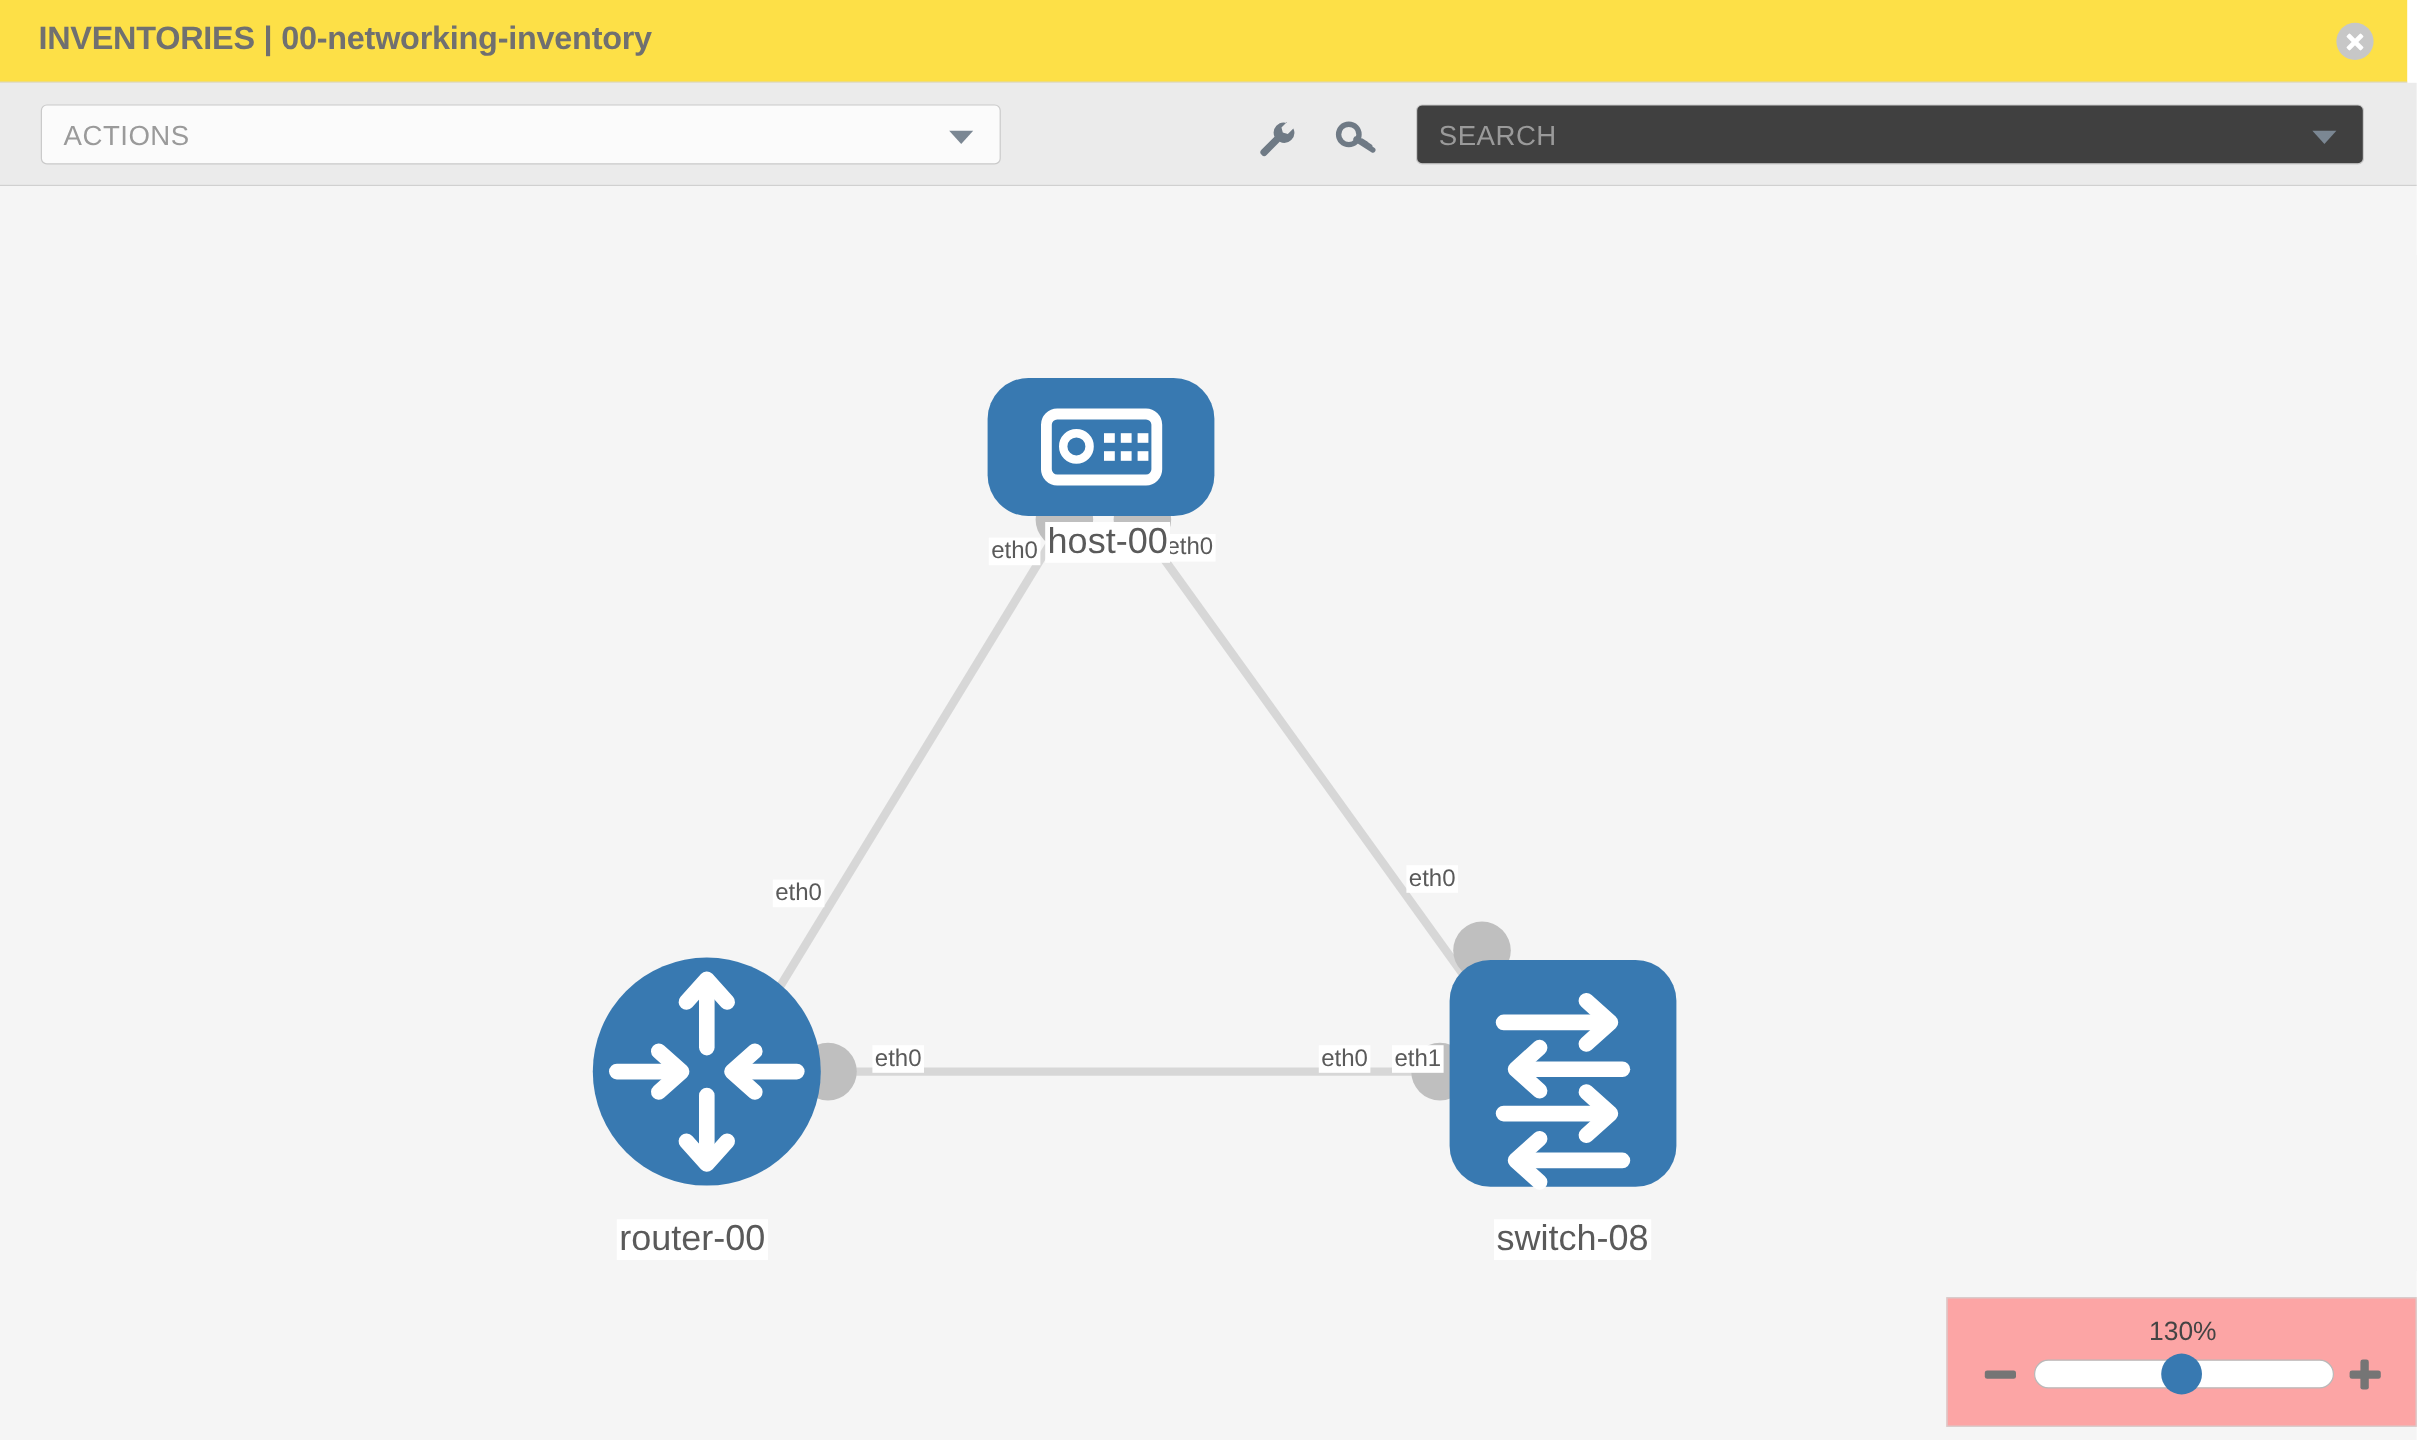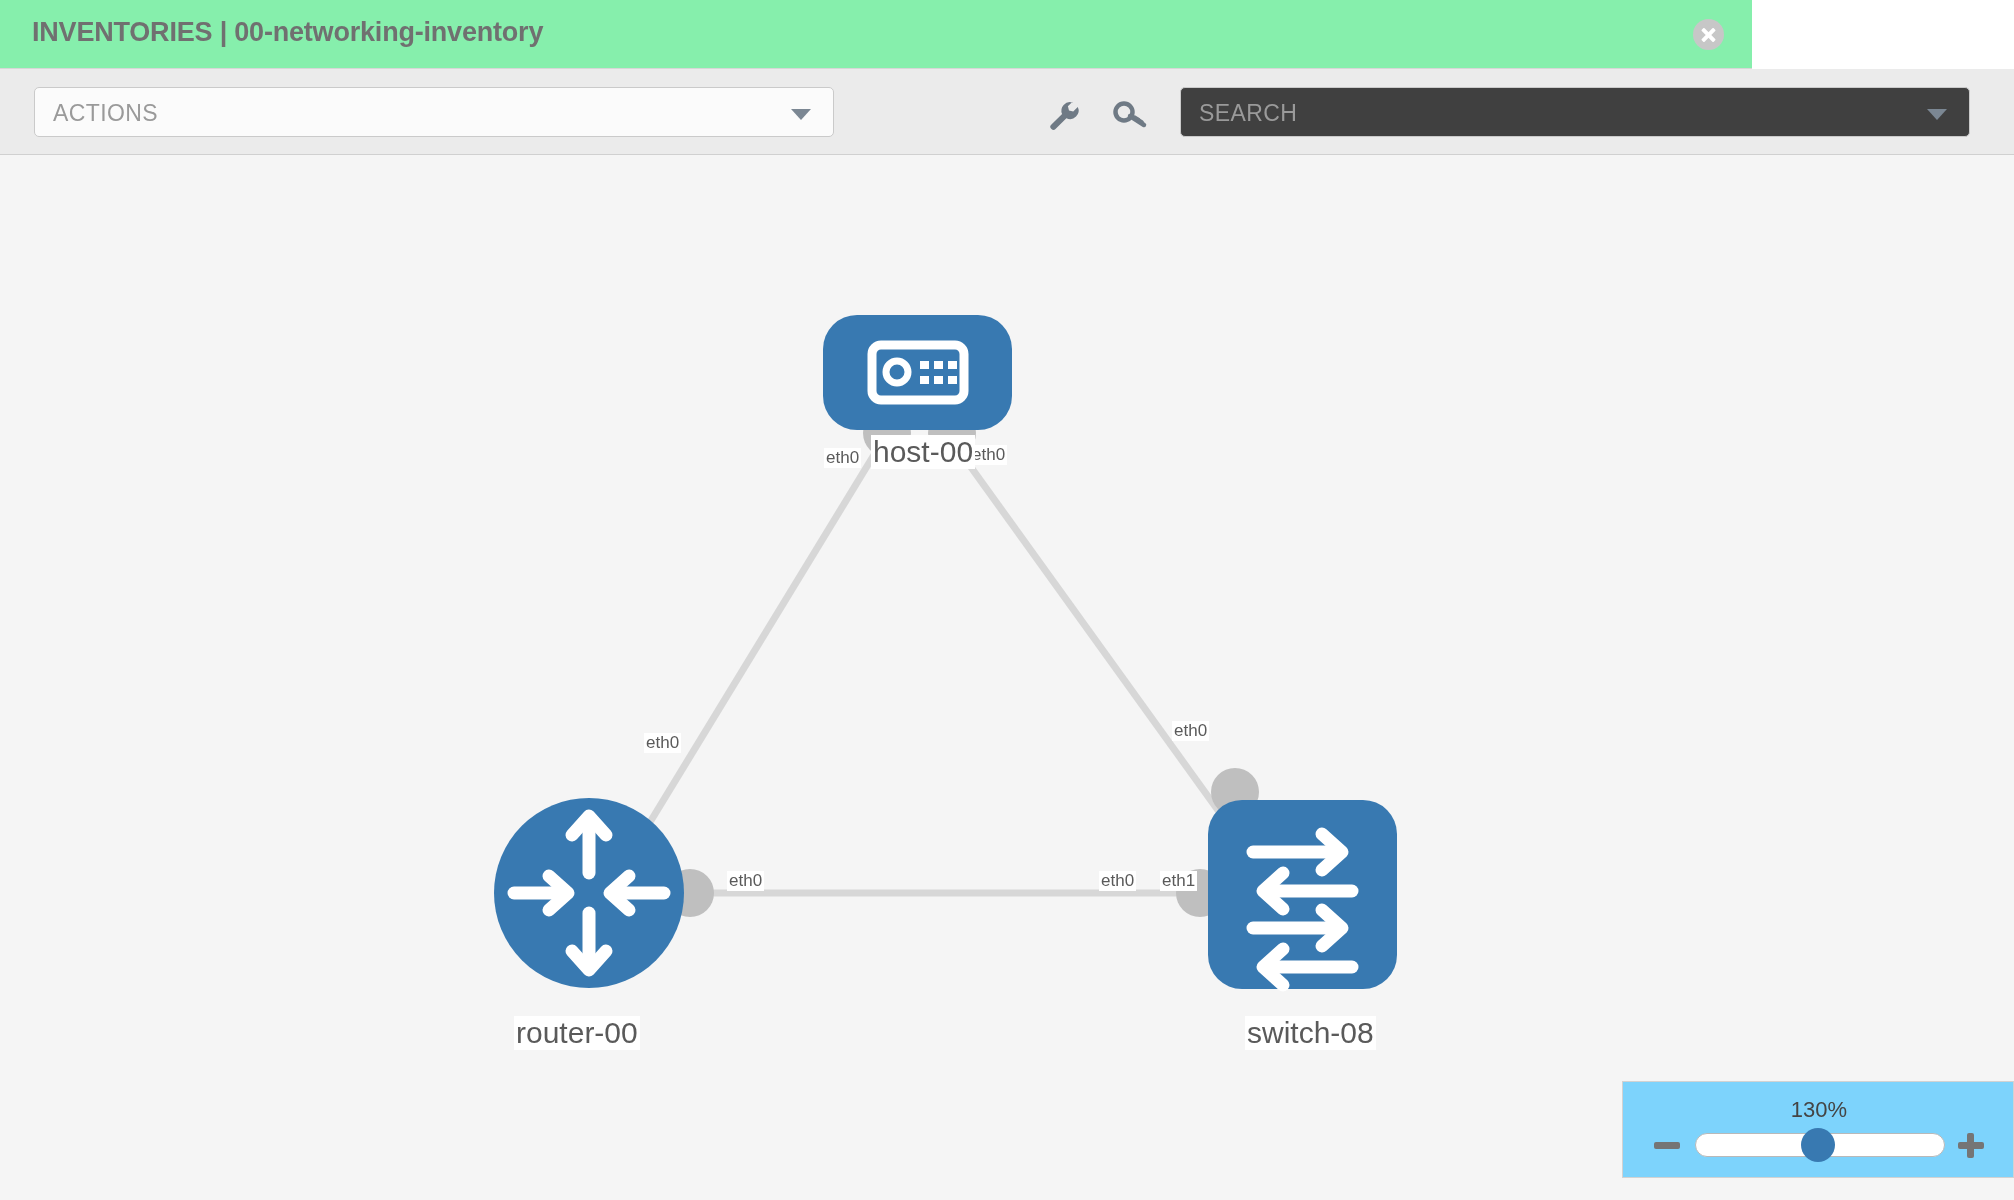--- a/index.html
+++ b/index.html
@@ -16,23 +16,23 @@
     position: relative;
     width: 2014px;
     height: 1200px;
     background: #ffffff;
   }
 
   
   .header {
     position: absolute;
     left: 0; top: 0;
-    width: 1752px;
+    width: 2006px;
     height: 69px;
-    background: #86efac;
+    background: #fde047;
     border-bottom: 1px solid #d7d7d7;
     box-sizing: border-box;
   }
   .header-title {
     position: absolute;
     left: 32px;
     top: 17px;
     font-size: 27px;
     font-weight: bold;
     color: #707070;
@@ -154,35 +154,35 @@
   .node-label {
     position: absolute;
     font-size: 30px;
     color: #5a5a5a;
     background: #ffffff;
     white-space: nowrap;
     padding: 0 2px;
   }
   .iface-label {
     position: absolute;
-    font-size: 17px;
+    font-size: 20px;
     color: #5a5a5a;
     background: #ffffff;
     white-space: nowrap;
     padding: 0 2px;
   }
 
   
   .zoom-panel {
     position: absolute;
     left: 1622px;
     top: 1081px;
     width: 392px;
-    height: 97px;
-    background: #7dd3fc;
+    height: 108px;
+    background: #fca5a5;
     border: 1px solid #d2d2d2;
     box-sizing: border-box;
   }
   .zoom-value {
     position: absolute;
     top: 15px;
     left: 0;
     width: 392px;
     text-align: center;
     font-size: 22px;

